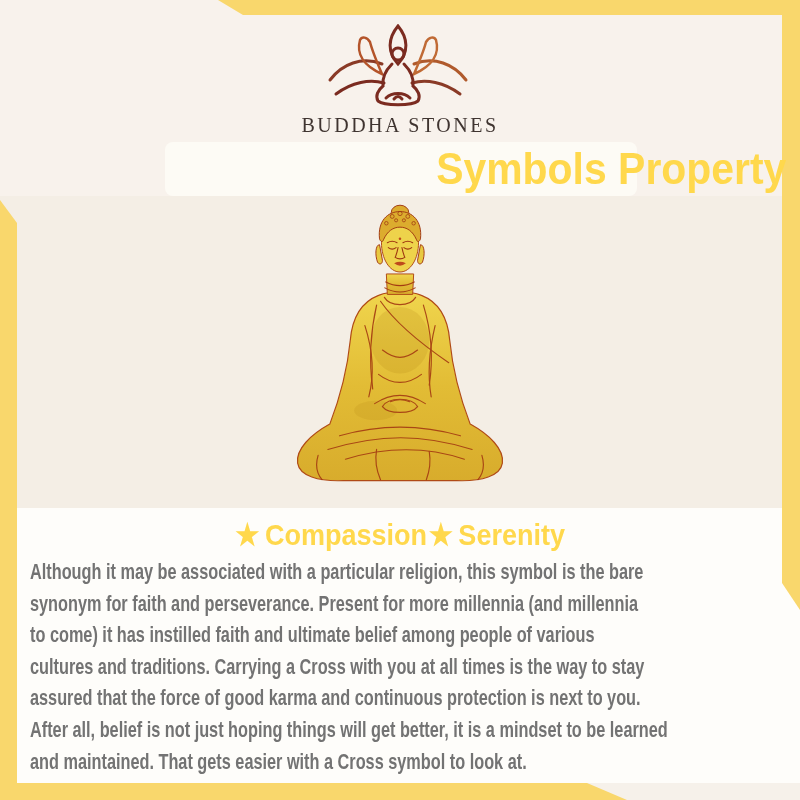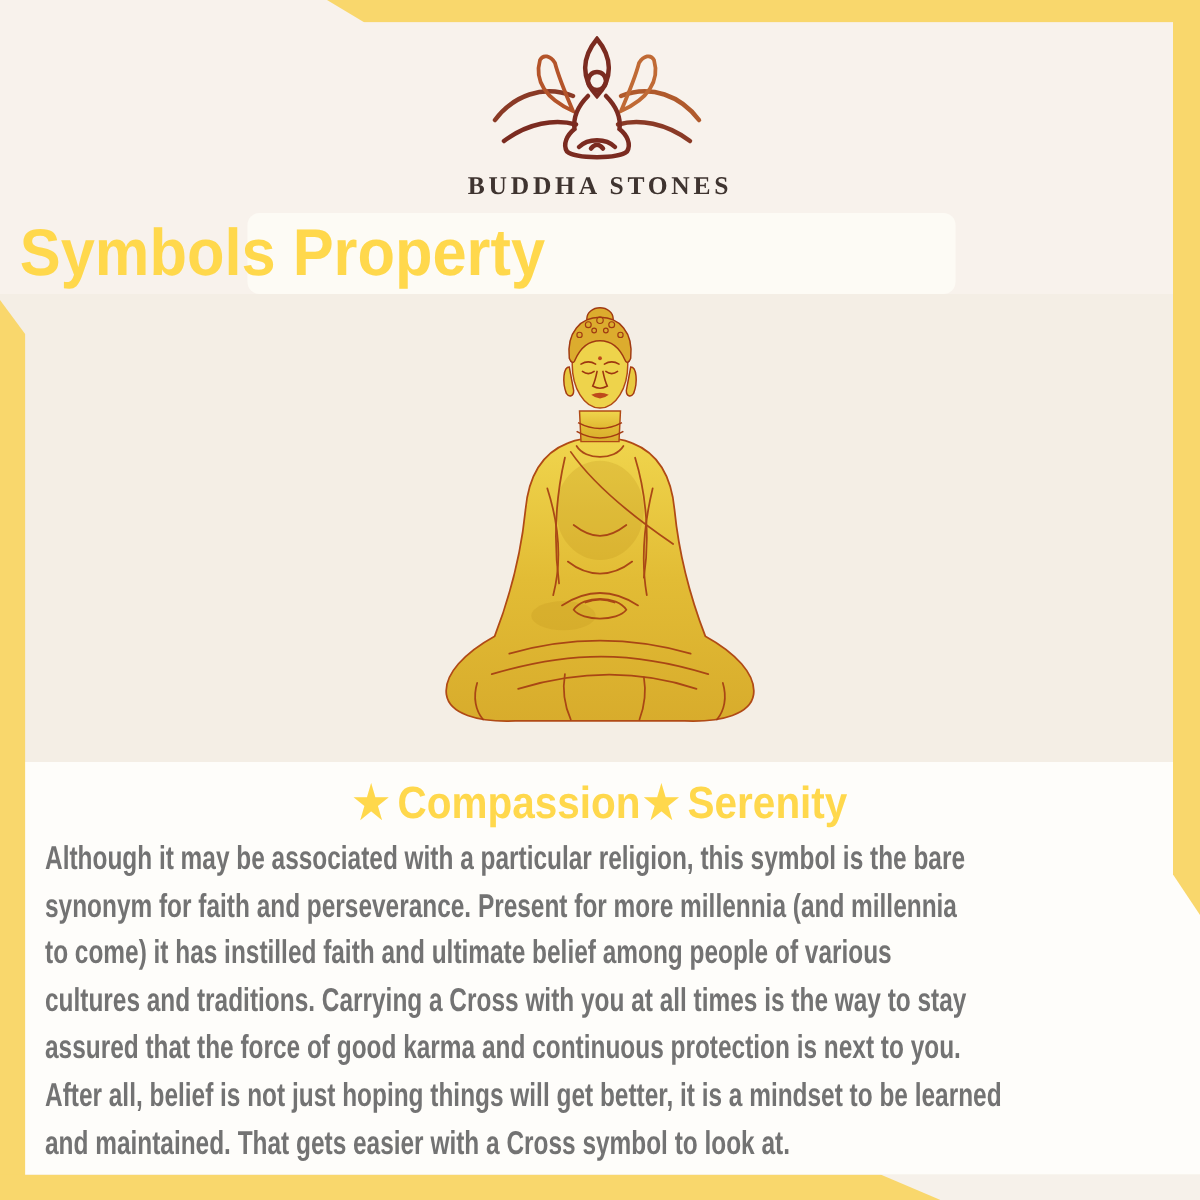--- a/index.html
+++ b/index.html
@@ -23,30 +23,30 @@
   .ribbon-left{left:0;top:200px;width:17px;height:600px;
     clip-path:polygon(0 0,100% 23px,100% 100%,0 100%);}
   .ribbon-bottom{left:0;top:783px;width:627px;height:17px;
     clip-path:polygon(0 0,587px 0,100% 100%,0 100%);}
 
   
   .logo{position:absolute;left:318px;top:24px;width:160px;height:92px;}
   .logo svg{width:100%;height:100%;display:block;}
   .brand-name{
     position:absolute;left:0;top:114px;width:800px;text-align:center;
-    font-family:"Liberation Serif", serif;font-size:17px;letter-spacing:2.5px;
-    color:#3F3430;font-weight:700;
+    font-family:"Liberation Serif", serif;font-size:20px;letter-spacing:2.5px;
+    color:#3F3430;font-weight:400;
   }
 
   
   .title-band{position:absolute;left:165px;top:142px;width:472px;height:54px;
     background:#FDFBF5;border-radius:8px;}
   .page-title{
     position:absolute;left:0;top:142px;width:800px;height:54px;line-height:54px;
-    text-align:left;color:#FFD84C;font-weight:700;font-size:44px;
+    text-align:right;color:#FFD84C;font-weight:700;font-size:44px;
   }
   .squish{display:inline-block;transform:scaleX(0.93);transform-origin:center;white-space:nowrap;}
 
   
   .statue{position:absolute;left:283px;top:202px;width:234px;height:296px;}
   .statue svg{width:100%;height:100%;display:block;}
 
   
   .banner{position:absolute;left:0;top:448px;width:262px;height:38px;}
   .banner-bg{position:absolute;left:0;top:0;width:247px;height:38px;background:#FFE14D;

